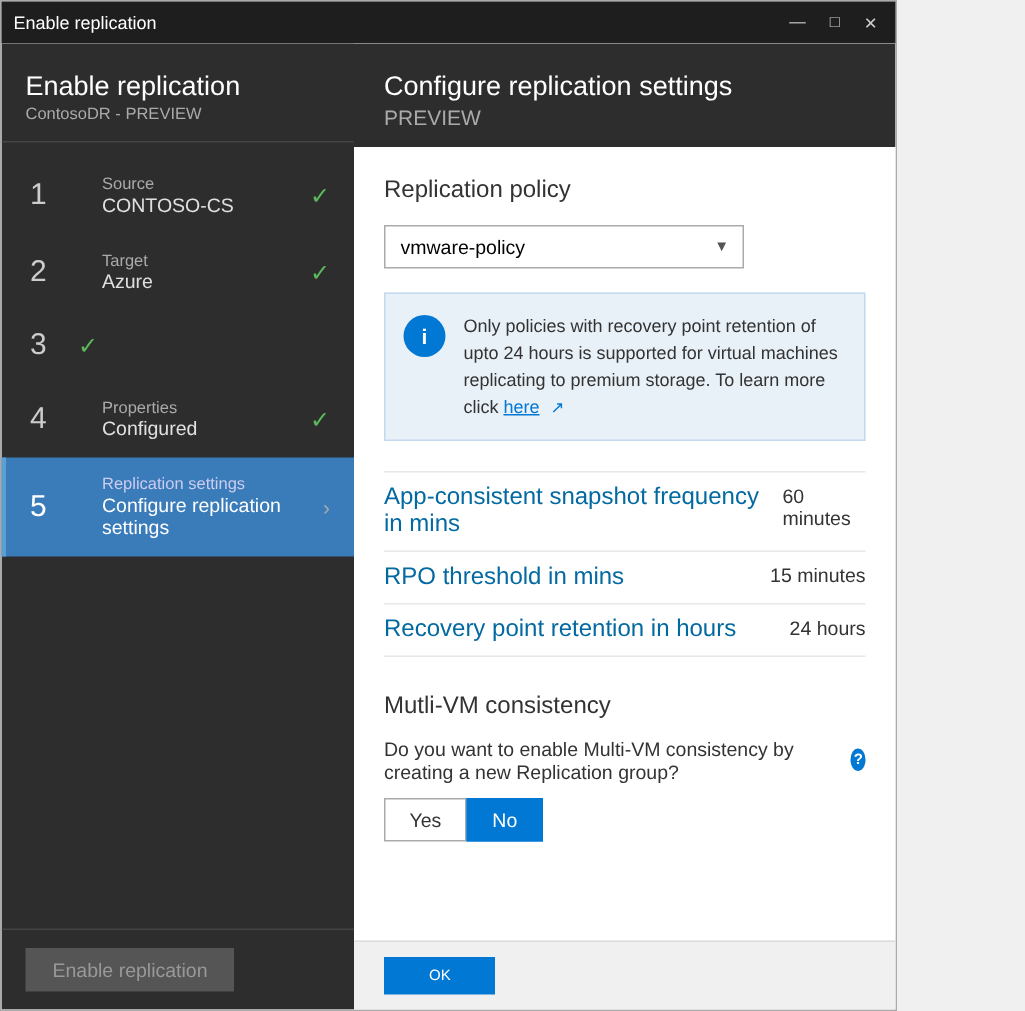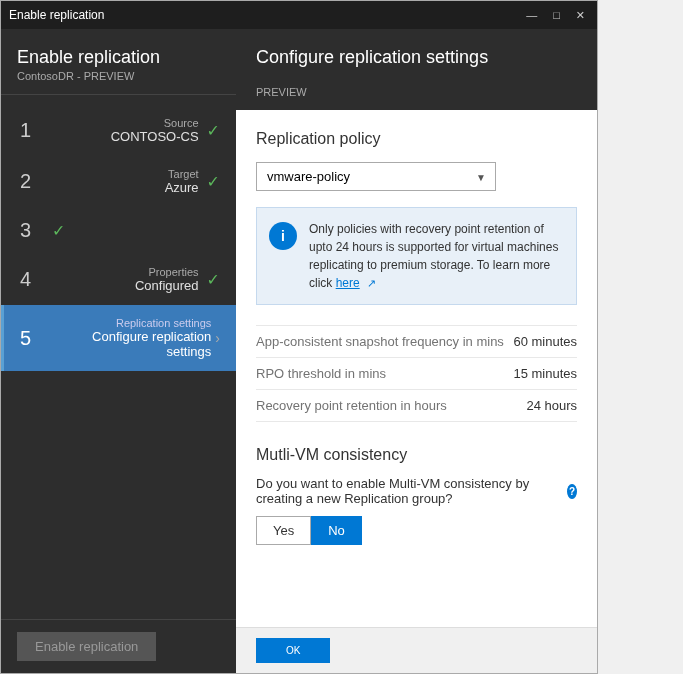--- a/index.html
+++ b/index.html
@@ -18,57 +18,57 @@
     .left-panel { width: 235px; background: #2d2d2d; color: #fff; display: flex; flex-direction: column; flex-shrink: 0; }
     .left-header { padding: 18px 16px 12px; border-bottom: 1px solid #444; }
     .left-header h1 { font-size: 18px; font-weight: 300; color: #fff; }
     .left-header .subtitle { font-size: 11px; color: #aaa; margin-top: 2px; }
 
     .steps { padding: 10px 0; }
     .step { display: flex; align-items: center; padding: 12px 16px; cursor: pointer; border-left: 3px solid transparent; }
     .step.active { background: #3a7bba; border-left-color: #5aa0d4; }
     .step-number { font-size: 20px; font-weight: 300; color: #ccc; width: 24px; flex-shrink: 0; }
     .step.active .step-number { color: #fff; }
-    .step-info { flex: 1; margin-left: 8px; text-align: right; }
+    .step-info { flex: 1; margin-left: 24px; }
     .step-label { font-size: 11px; color: #aaa; }
     .step.active .step-label { color: #cce; }
     .step-value { font-size: 13px; color: #e0e0e0; }
     .step.active .step-value { color: #fff; }
     .step-check { color: #5cb85c; font-size: 16px; margin-left: 8px; }
     .step-arrow { color: #aaa; font-size: 14px; margin-left: 4px; }
 
     .left-footer { margin-top: auto; padding: 12px 16px; border-top: 1px solid #444; }
     .btn-enable { background: #555; color: #999; border: none; padding: 7px 18px; font-size: 13px; cursor: not-allowed; }
 
     
     .right-panel { flex: 1; background: #f5f5f5; display: flex; flex-direction: column; }
     .right-header { background: #2d2d2d; color: #fff; padding: 18px 20px 12px; flex-shrink: 0; }
     .right-header h2 { font-size: 18px; font-weight: 300; }
-    .right-header .subtitle { font-size: 11px; color: #aaa; margin-top: 18px; }
+    .right-header .subtitle { font-size: 14px; color: #aaa; margin-top: 2px; }
 
     .right-content { flex: 1; padding: 20px; overflow-y: auto; background: #fff; }
 
     .section-title { font-size: 16px; font-weight: 400; color: #333; margin-bottom: 14px; }
 
     .dropdown-row { margin-bottom: 16px; margin-top: 12px; }
     select { width: 240px; padding: 6px 10px; font-size: 13px; border: 1px solid #aaa; background: #fff; appearance: none; -webkit-appearance: none; cursor: pointer; }
     .select-wrapper { position: relative; display: inline-block; width: 240px; }
     .select-wrapper::after { content: '▼'; position: absolute; right: 10px; top: 50%; transform: translateY(-50%); font-size: 10px; color: #555; pointer-events: none; }
     .select-wrapper select { width: 100%; padding-right: 28px; }
 
     .info-box { background: #e8f0f8; border: 1px solid #c5d9ee; display: flex; align-items: flex-start; padding: 12px; margin-bottom: 20px; gap: 12px; }
     .info-icon { width: 28px; height: 28px; background: #0078d4; border-radius: 50%; display: flex; align-items: center; justify-content: center; color: #fff; font-size: 14px; font-weight: bold; flex-shrink: 0; margin-top: 2px; }
     .info-text { font-size: 12px; color: #333; line-height: 1.5; flex: 1; }
     .info-link { color: #0078d4; text-decoration: underline; cursor: pointer; }
     .info-ext { font-size: 11px; color: #0078d4; margin-left: 4px; }
 
     .settings-table { width: 100%; margin-bottom: 24px; }
     .settings-row { display: flex; justify-content: space-between; padding: 8px 0; border-bottom: 1px solid #e8e8e8; }
     .settings-row:first-child { border-top: 1px solid #e8e8e8; }
-    .settings-label { color: #737373; font-size: 13px; }
+    .settings-label { color: #0369a1; font-size: 16px; }
     .settings-value { color: #333; font-size: 13px; }
 
     .section-title2 { font-size: 16px; font-weight: 400; color: #333; margin-bottom: 12px; }
     .consistency-question { font-size: 13px; color: #333; margin-bottom: 10px; display: flex; align-items: center; gap: 6px; }
     .help-icon { width: 15px; height: 15px; background: #0078d4; border-radius: 50%; display: inline-flex; align-items: center; justify-content: center; color: #fff; font-size: 10px; font-weight: bold; cursor: pointer; }
 
     .btn-group { display: flex; gap: 0; }
     .btn-yes { background: #fff; color: #333; border: 1px solid #aaa; padding: 6px 16px; font-size: 13px; cursor: pointer; }
     .btn-no { background: #0078d4; color: #fff; border: 1px solid #0078d4; padding: 6px 16px; font-size: 13px; cursor: pointer; }
 

